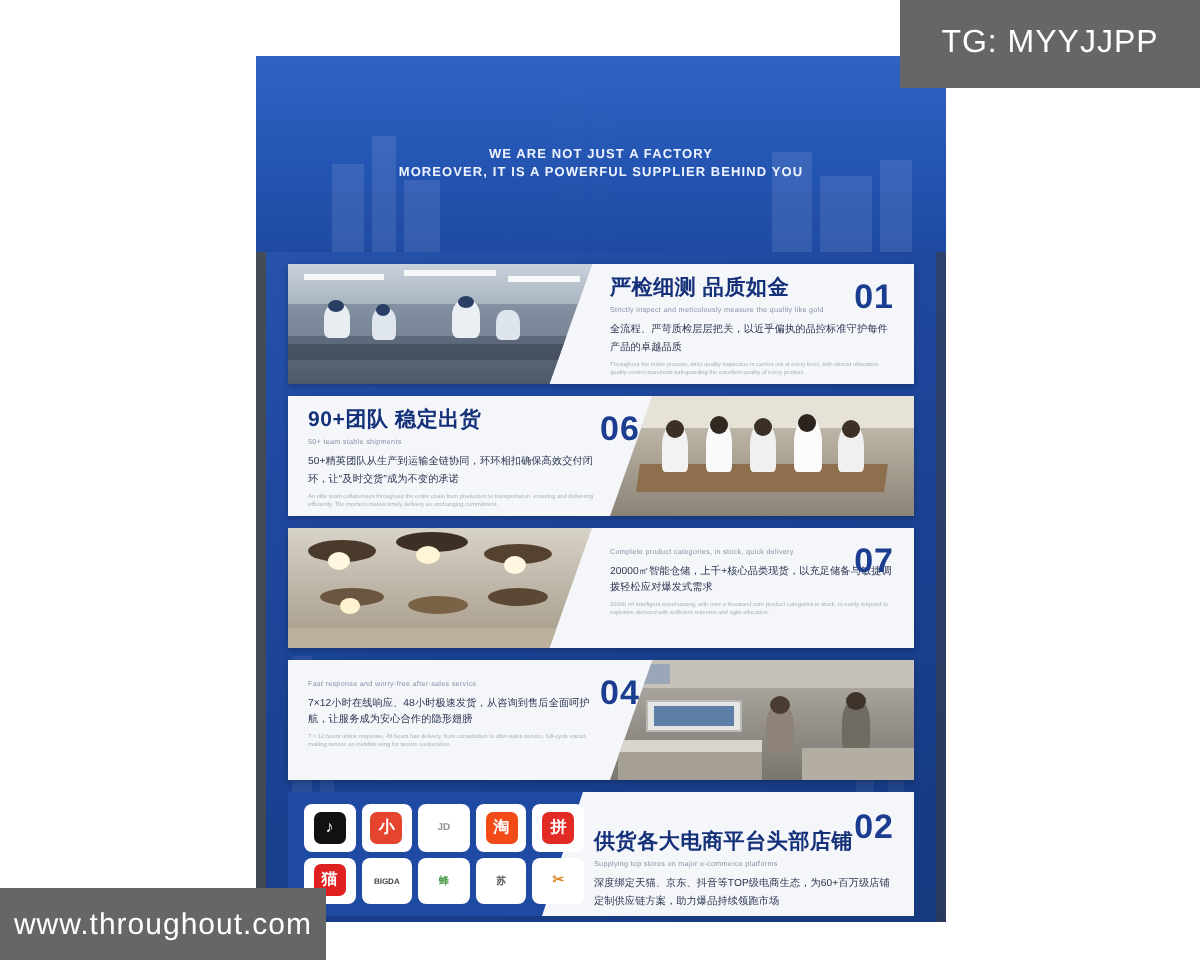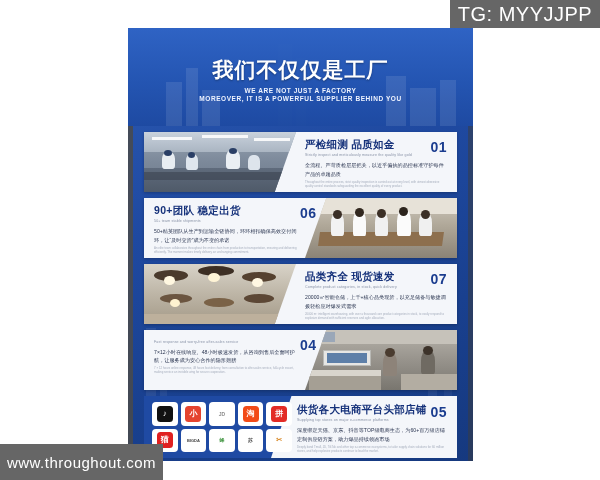--- a/index.html
+++ b/index.html
@@ -12,21 +12,21 @@
 
   
   .wm {
     position:absolute;
     background:#666666;
     color:#ffffff;
     font-family:"Liberation Sans", sans-serif;
     display:flex; align-items:center; justify-content:center;
     letter-spacing:.5px;
   }
-  #wm-top { right:0; top:0; width:150px; height:28px; font-size:20px; }
+  #wm-top { right:0; top:0; width:150px; height:44px; font-size:16px; }
   #wm-bottom { left:0; bottom:0; width:163px; height:36px; font-size:15px; }
 
   
   #poster {
     position:absolute;
     left:128px; top:28px; width:345px; height:433px;
     background:linear-gradient(160deg,#2c5bb5 0%,#1f49a0 38%,#19408f 70%,#16397f 100%);
     overflow:hidden;
   }
   #poster-edge-l {
@@ -102,21 +102,21 @@
     line-height:1.2;
   }
   .t-body {
     color:#2a3550; font-size:5.1px; line-height:1.62; margin-top:4px;
     letter-spacing:.05px;
   }
   .t-body-en {
     color:#a6aebd; font-size:2.9px; line-height:1.35; margin-top:3px;
   }
   .t-num {
-    position:absolute; top:7px; font-size:14px; font-weight:bold;
+    position:absolute; top:7px; font-size:17px; font-weight:bold;
     color:#1b3d8f; letter-spacing:.5px;padding-left:28px;
   }
   .t-num.at-right { right:10px; }
   .t-num.at-left  { left:128px; }
 
   
   #icon-grid {
     position:absolute; left:8px; top:6px; width:140px; height:50px;
     display:grid; grid-template-columns:repeat(5,1fr); grid-template-rows:repeat(2,1fr);
     gap:3px;
@@ -125,21 +125,21 @@
     background:#ffffff; border-radius:4px;
     display:flex; align-items:center; justify-content:center;
     overflow:hidden; position:relative;
     font-size:4.4px; font-weight:bold; color:#333;
   }
   .plat .badge {
     width:16px; height:16px; border-radius:3.5px;
     display:flex; align-items:center; justify-content:center;
     color:#fff; font-size:8px; font-weight:bold; line-height:1;
   }
-  #row5 .txt.right { width:178px; padding-left:18px; padding-top:8px; }
+  #row5 .txt.right { width:178px; padding-left:18px; padding-top:20px; }
   #row5-white {
     position:absolute; right:0; top:0; width:186px; height:100%;
     background:#f4f6fa; clip-path:polygon(11% 0, 100% 0, 100% 100%, 0 100%);
   }
   #row5 { background:transparent; box-shadow:none; }
   #row5-blue { position:absolute; inset:0; background:#1f4aa3; }
 
   
   .ph-lab { background:linear-gradient(180deg,#9aa6b4 0%,#7e8b9c 45%,#6a7687 100%); }
   .ph-fan { background:linear-gradient(180deg,#d8d3c8 0%,#bdb5a6 50%,#a49a88 100%); }
@@ -164,21 +164,20 @@
     <div class="hdr-bld" style="left:38px;top:54px;width:16px;height:46px"></div>
     <div class="hdr-bld" style="left:58px;top:40px;width:12px;height:60px"></div>
     <div class="hdr-bld" style="left:74px;top:62px;width:18px;height:38px"></div>
     <div class="hdr-bld" style="left:150px;top:16px;width:14px;height:84px;opacity:.08"></div>
     <div class="hdr-bld" style="left:168px;top:30px;width:10px;height:70px;opacity:.07"></div>
     <div class="hdr-bld" style="left:258px;top:48px;width:20px;height:52px"></div>
     <div class="hdr-bld" style="left:282px;top:60px;width:26px;height:40px"></div>
     <div class="hdr-bld" style="left:312px;top:52px;width:16px;height:48px"></div>
 
     <div id="header-inner">
-      <div id="title-1">我们不仅仅是工厂</div>
       <div id="subtitle-1">WE ARE NOT JUST A FACTORY</div>
       <div id="subtitle-2">MOREOVER, IT IS A POWERFUL SUPPLIER BEHIND YOU</div>
     </div>
   </div>
 
   <div class="row" id="row1">
     <div class="photo left">
       <div class="photo-inner ph-lab">
         <div class="bar" style="left:0;top:0;width:100%;height:20px;background:linear-gradient(180deg,#c9d2dc,#aab5c2)"></div>
         <div class="bar" style="left:8px;top:5px;width:40px;height:3px;background:#fdfdfd;opacity:.9"></div>
@@ -240,21 +239,20 @@
         <div class="blob" style="left:98px;top:8px;width:34px;height:10px;background:#55412f;border-radius:50%"></div>
         <div class="blob" style="left:108px;top:14px;width:11px;height:9px;background:#fff7e2;border-radius:50%"></div>
         <div class="blob" style="left:16px;top:30px;width:32px;height:9px;background:#6b5540;border-radius:50%"></div>
         <div class="blob" style="left:26px;top:35px;width:10px;height:8px;background:#fff3d0;border-radius:50%"></div>
         <div class="blob" style="left:60px;top:34px;width:30px;height:9px;background:#7a6247;border-radius:50%"></div>
         <div class="blob" style="left:100px;top:30px;width:30px;height:9px;background:#5c4735;border-radius:50%"></div>
         <div class="bar" style="left:0;top:50px;width:100%;height:10px;background:#bdb09c"></div>
       </div>
     </div>
     <div class="txt right">
-      <div class="t-head">品类齐全 现货速发</div>
       <div class="t-sub">Complete product categories, in stock, quick delivery</div>
       <div class="t-body">20000㎡智能仓储，上千+核心品类现货，以充足储备与敏捷调拨轻松应对爆发式需求</div>
       <div class="t-body-en">20000 m² intelligent warehousing, with over a thousand core product categories in stock, to easily respond to explosive demand with sufficient reserves and agile allocation.</div>
     </div>
     <div class="t-num at-right">07</div>
   </div>
 
   <div class="row" id="row4">
     <div class="photo right">
       <div class="photo-inner ph-off">
@@ -315,18 +313,18 @@
           <span style="color:#d98b2b;font-size:7px">✂</span>
         </div>
     </div>
 
     <div class="txt right">
       <div class="t-head">供货各大电商平台头部店铺</div>
       <div class="t-sub">Supplying top stores on major e-commerce platforms</div>
       <div class="t-body">深度绑定天猫、京东、抖音等TOP级电商生态，为60+百万级店铺定制供应链方案，助力爆品持续领跑市场</div>
       <div class="t-body-en">Deeply bond Tmall, JD, TikTok and other top e-commerce ecosystems, to tailor supply chain solutions for 60 million stores, and help explosive products continue to lead the market.</div>
     </div>
-    <div class="t-num at-right" style="top:8px">05</div>
+    <div class="t-num at-right" style="top:8px">02</div>
   </div>
 </div>
 
 <div class="wm" id="wm-top">TG: MYYJJPP</div>
 <div class="wm" id="wm-bottom">www.throughout.com</div>
 
 </body></html>

